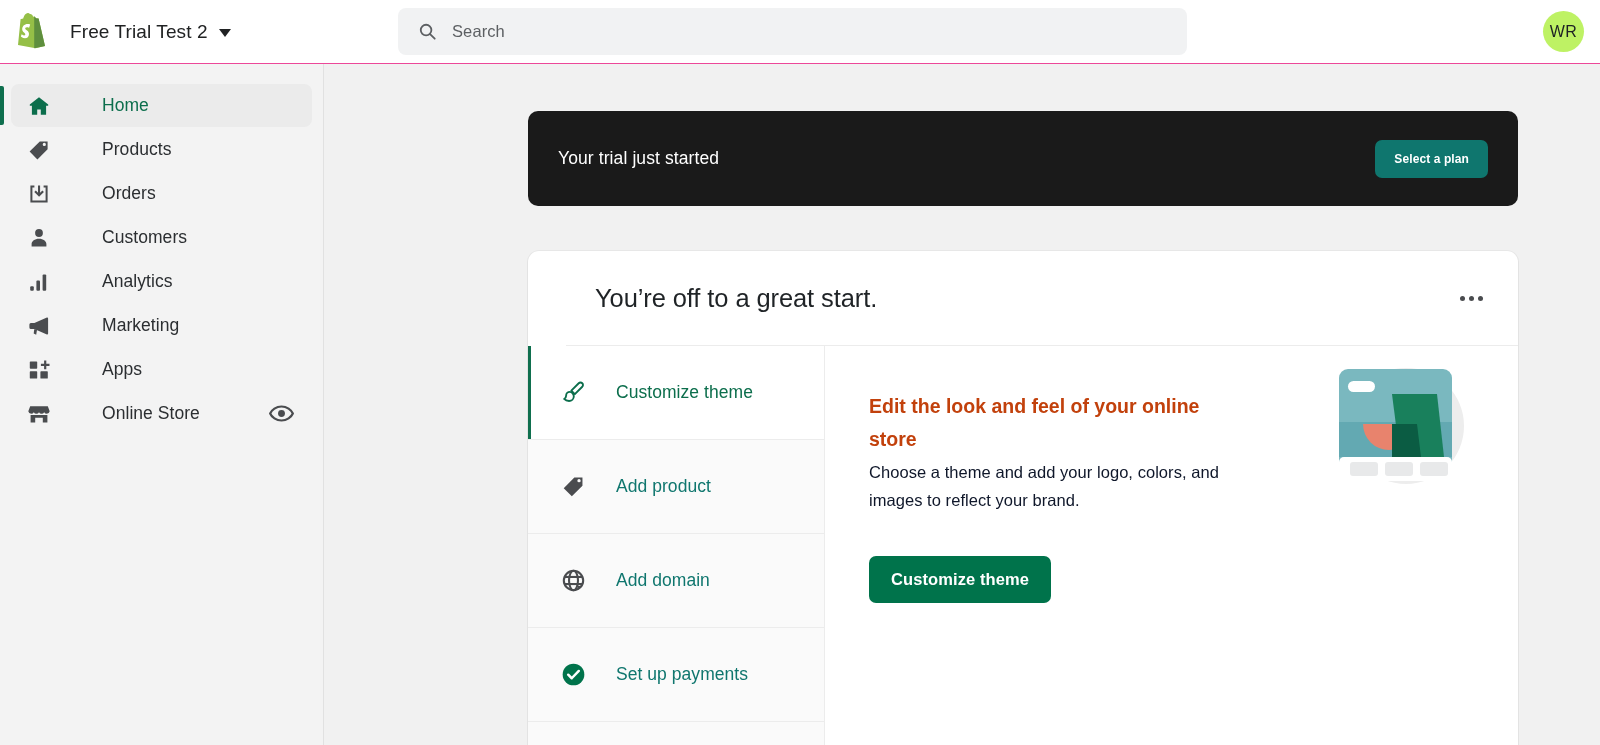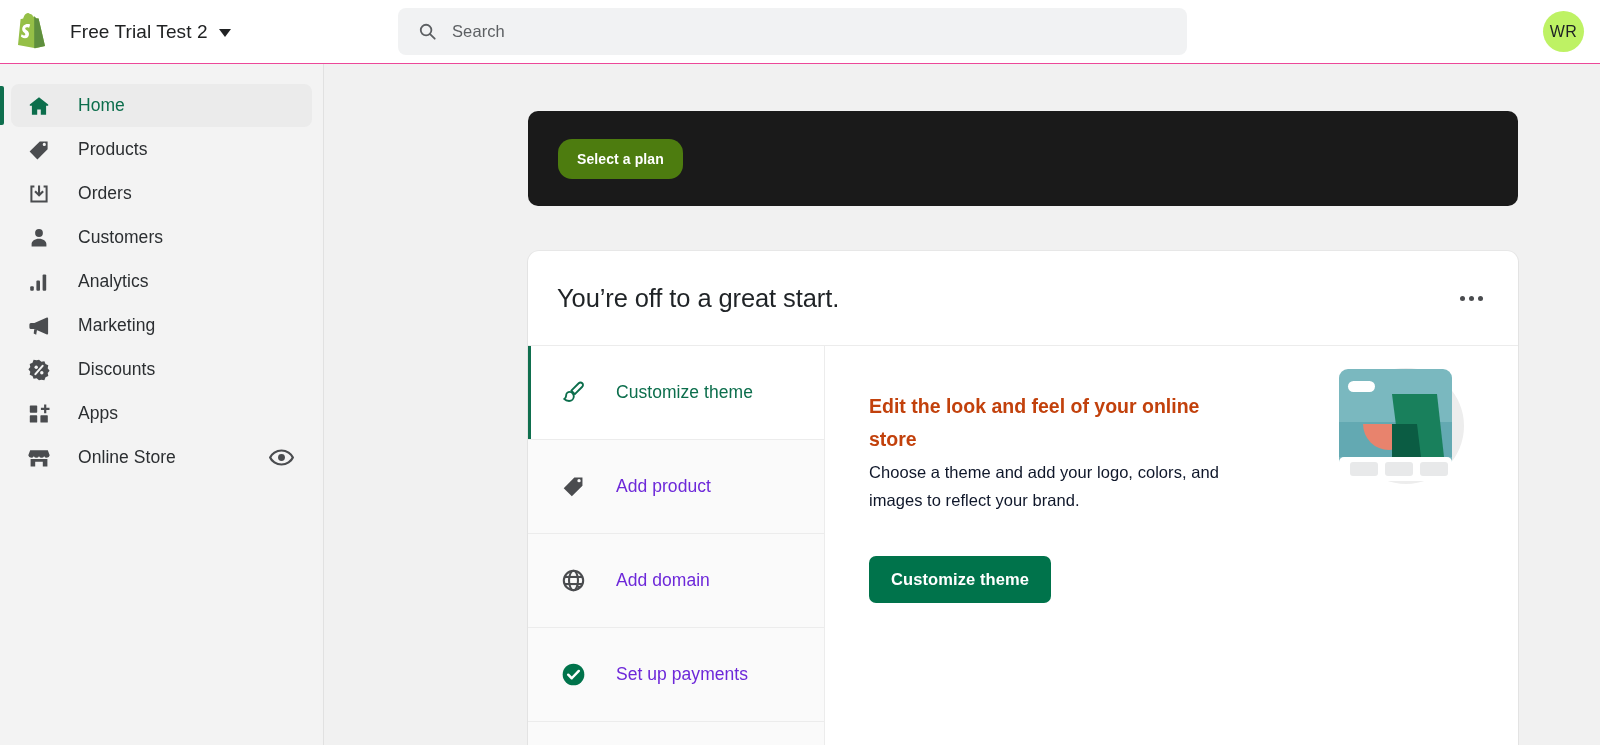--- a/index.html
+++ b/index.html
@@ -62,20 +62,21 @@
     border-right: 1px solid #e1e1e1;
     padding-top: 20px;
   }
   .nav-item {
     position: relative;
     display: flex; align-items: center;
     height: 43px; margin: 0 11px 1px 11px;
     padding-left: 16px;
     border-radius: 8px;
     cursor: pointer;
+    gap: 24px;
   }
   .nav-item.active { background: #ebebeb; }
   .nav-item.active::before {
     content: ""; position: absolute;
     left: -11px; top: 2px;
     width: 4px; height: 39px;
     background: #0f6f4e;
     border-radius: 0 2px 2px 0;
   }
   .nav-ico { width: 24px; height: 24px; flex: none; display: block; }
@@ -108,39 +109,40 @@
   .trial-banner {
     position: absolute; left: 203px; top: 47px;
     width: 990px; height: 95px;
     background: #1a1a1a;
     border-radius: 10px;
     display: flex; align-items: center;
     padding: 0 30px;
   }
   .trial-text { font-size: 17.5px; color: #ffffff; flex: 1; letter-spacing: .1px; }
   .plan-btn {
-    background: #4d7c0f; color: #ffffff;
-    font-size: 14px; font-weight: bold;
-    border: none; border-radius: 14px;
+    background: #0f766e; color: #ffffff;
+    font-size: 12px; font-weight: bold;
+    border: none; border-radius: 7px;
     padding: 12px 19px; cursor: pointer;
     font-family: inherit; letter-spacing: .1px;
   }
 
   .setup-card {
     position: absolute; left: 203px; top: 187px;
     width: 990px; height: 560px;
     background: #ffffff;
     border-radius: 11px;
     box-shadow: 0 0 0 1px rgba(0,0,0,.04), 0 1px 2px rgba(0,0,0,.07);
     overflow: hidden;
   }
   .card-head {
     height: 95px; display: flex; align-items: center;
     padding: 0 28px 0 29px;
     border-bottom: 1px solid #ececec;
+    margin-left: 38px;
   }
   .card-title {
     font-size: 25.5px; color: #1f2326; flex: 1;
     letter-spacing: -.1px;
   }
   .dots-btn {
     display: flex; gap: 4px; align-items: center;
     padding: 9px 7px; cursor: pointer; border-radius: 6px;
   }
   .dots-btn span {
@@ -164,21 +166,21 @@
     cursor: pointer;
   }
   .step.active { background: #ffffff; border-bottom-color: #ececec; }
   .step.active::before {
     content: ""; position: absolute;
     left: 0; top: 0; width: 3px; height: 100%;
     background: #0f6f4e;
   }
   .step-ico { width: 25px; height: 25px; flex: none; display: block; }
   .step-label {
-    font-size: 17.5px; color: #6d28d9; margin-left: 30px;
+    font-size: 17.5px; color: #0f766e; margin-left: 30px;
     letter-spacing: .05px; white-space: nowrap;
   }
   .step.active .step-label { color: #0c6e4c; }
 
   .detail {
     flex: 1; position: relative;
     padding: 44px 0 0 44px;
   }
   .detail-title {
     font-size: 19.5px; font-weight: bold; color: #c2410c;
@@ -272,29 +274,20 @@
   </div>
 
   <div class="nav-item">
     <svg class="nav-ico" viewBox="0 0 24 24">
       <path d="M19.9 3.6 7.4 9.1H3.9a1.5 1.5 0 0 0-1.5 1.5v2.8a1.5 1.5 0 0 0 1.5 1.5h3.5l12.5 5.5c.6.3 1.2-.1 1.2-.8V4.4c0-.7-.6-1.1-1.2-.8z" fill="#4a4c4f"></path>
       <path d="M7.2 15.3h2.9l-.9 5.5-2.5-1.2z" fill="#4a4c4f"></path>
     </svg>
     <span class="nav-label">Marketing</span>
   </div>
 
-  <div class="nav-item">
-    <svg class="nav-ico" viewBox="0 0 24 24">
-      <path d="M12 1.8l2.4 1.9 3-.5 1.1 2.9 2.8 1.2-.6 3 1.9 2.4-1.9 2.4.6 3-2.8 1.2-1.1 2.9-3-.5L12 22.2l-2.4-1.9-3 .5-1.1-2.9-2.8-1.2.6-3L1.4 11.3l1.9-2.4-.6-3 2.8-1.2 1.1-2.9 3 .5z" fill="#4a4c4f"></path>
-      <circle cx="9.2" cy="9.2" r="1.7" fill="#f3f3f3"></circle>
-      <circle cx="14.8" cy="14.8" r="1.7" fill="#f3f3f3"></circle>
-      <line x1="15.6" y1="7.9" x2="8.4" y2="16.1" stroke="#f3f3f3" stroke-width="2.1" stroke-linecap="round"></line>
-    </svg>
-    <span class="nav-label">Discounts</span>
-  </div>
 
   <div class="nav-item">
     <svg class="nav-ico" viewBox="0 0 24 24">
       <rect x="2.8" y="3.4" width="7.4" height="7.4" rx=".7" fill="#4a4c4f"></rect>
       <rect x="2.8" y="13.2" width="7.4" height="7.4" rx=".7" fill="#4a4c4f"></rect>
       <rect x="13.4" y="13.2" width="7.4" height="7.4" rx=".7" fill="#4a4c4f"></rect>
       <path d="M17.1 2.6h2.2v3.2h3.2v2.2h-3.2v3.2h-2.2V8h-3.2V5.8h3.2z" fill="#4a4c4f"></path>
     </svg>
     <span class="nav-label">Apps</span>
   </div>
@@ -309,20 +302,21 @@
     <svg class="eye-btn" style="margin-left:auto;margin-right:18px" viewBox="0 0 24 24">
       <path d="M12 5.3C6.9 5.3 2.6 8.5 1.1 12c1.5 3.5 5.8 6.7 10.9 6.7S21.4 15.5 22.9 12C21.4 8.5 17.1 5.3 12 5.3z" fill="none" stroke="#4a4c4f" stroke-width="2.1"></path>
       <circle cx="12" cy="12" r="3.3" fill="#4a4c4f"></circle>
     </svg>
   </div>
 </div>
 
 <div class="main">
 
   <div class="trial-banner">
+    <span class="trial-text">Your trial just started</span>
     <button class="plan-btn">Select a plan</button>
   </div>
 
   <div class="setup-card">
 
     <div class="card-head">
       <span class="card-title">You’re off to a great start.</span>
       <div class="dots-btn">
         <span></span>
           <span></span>

